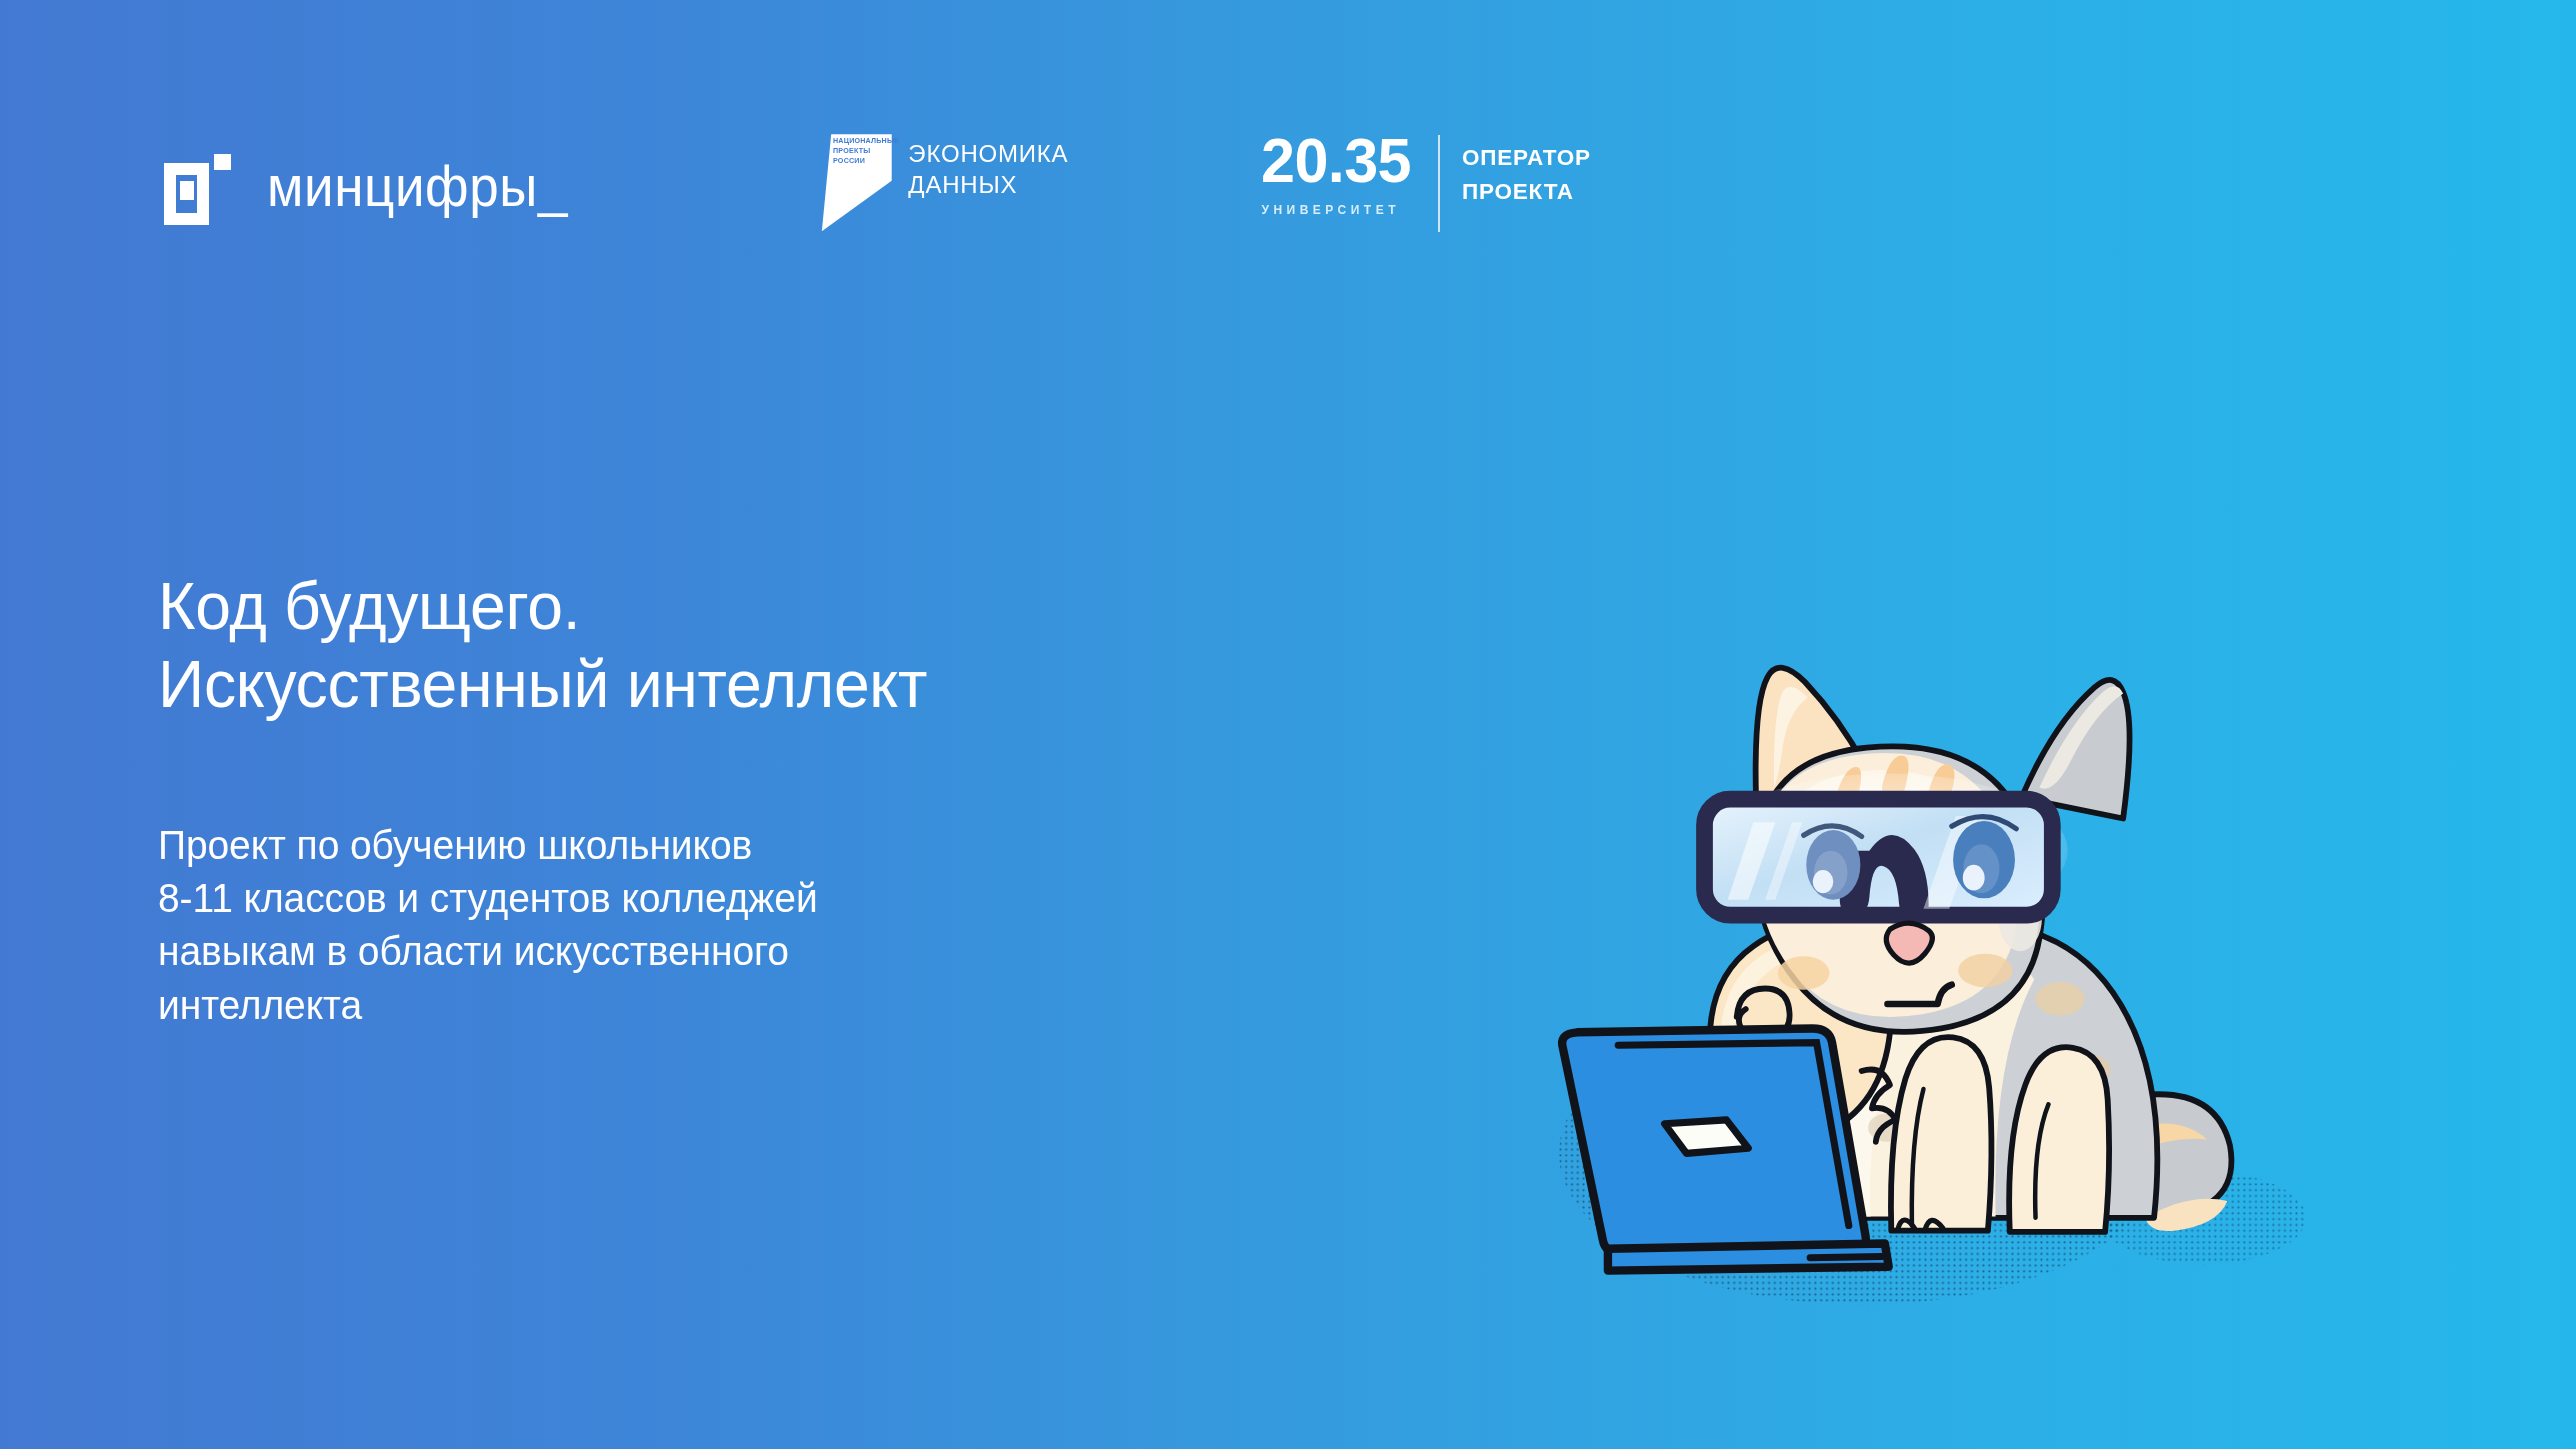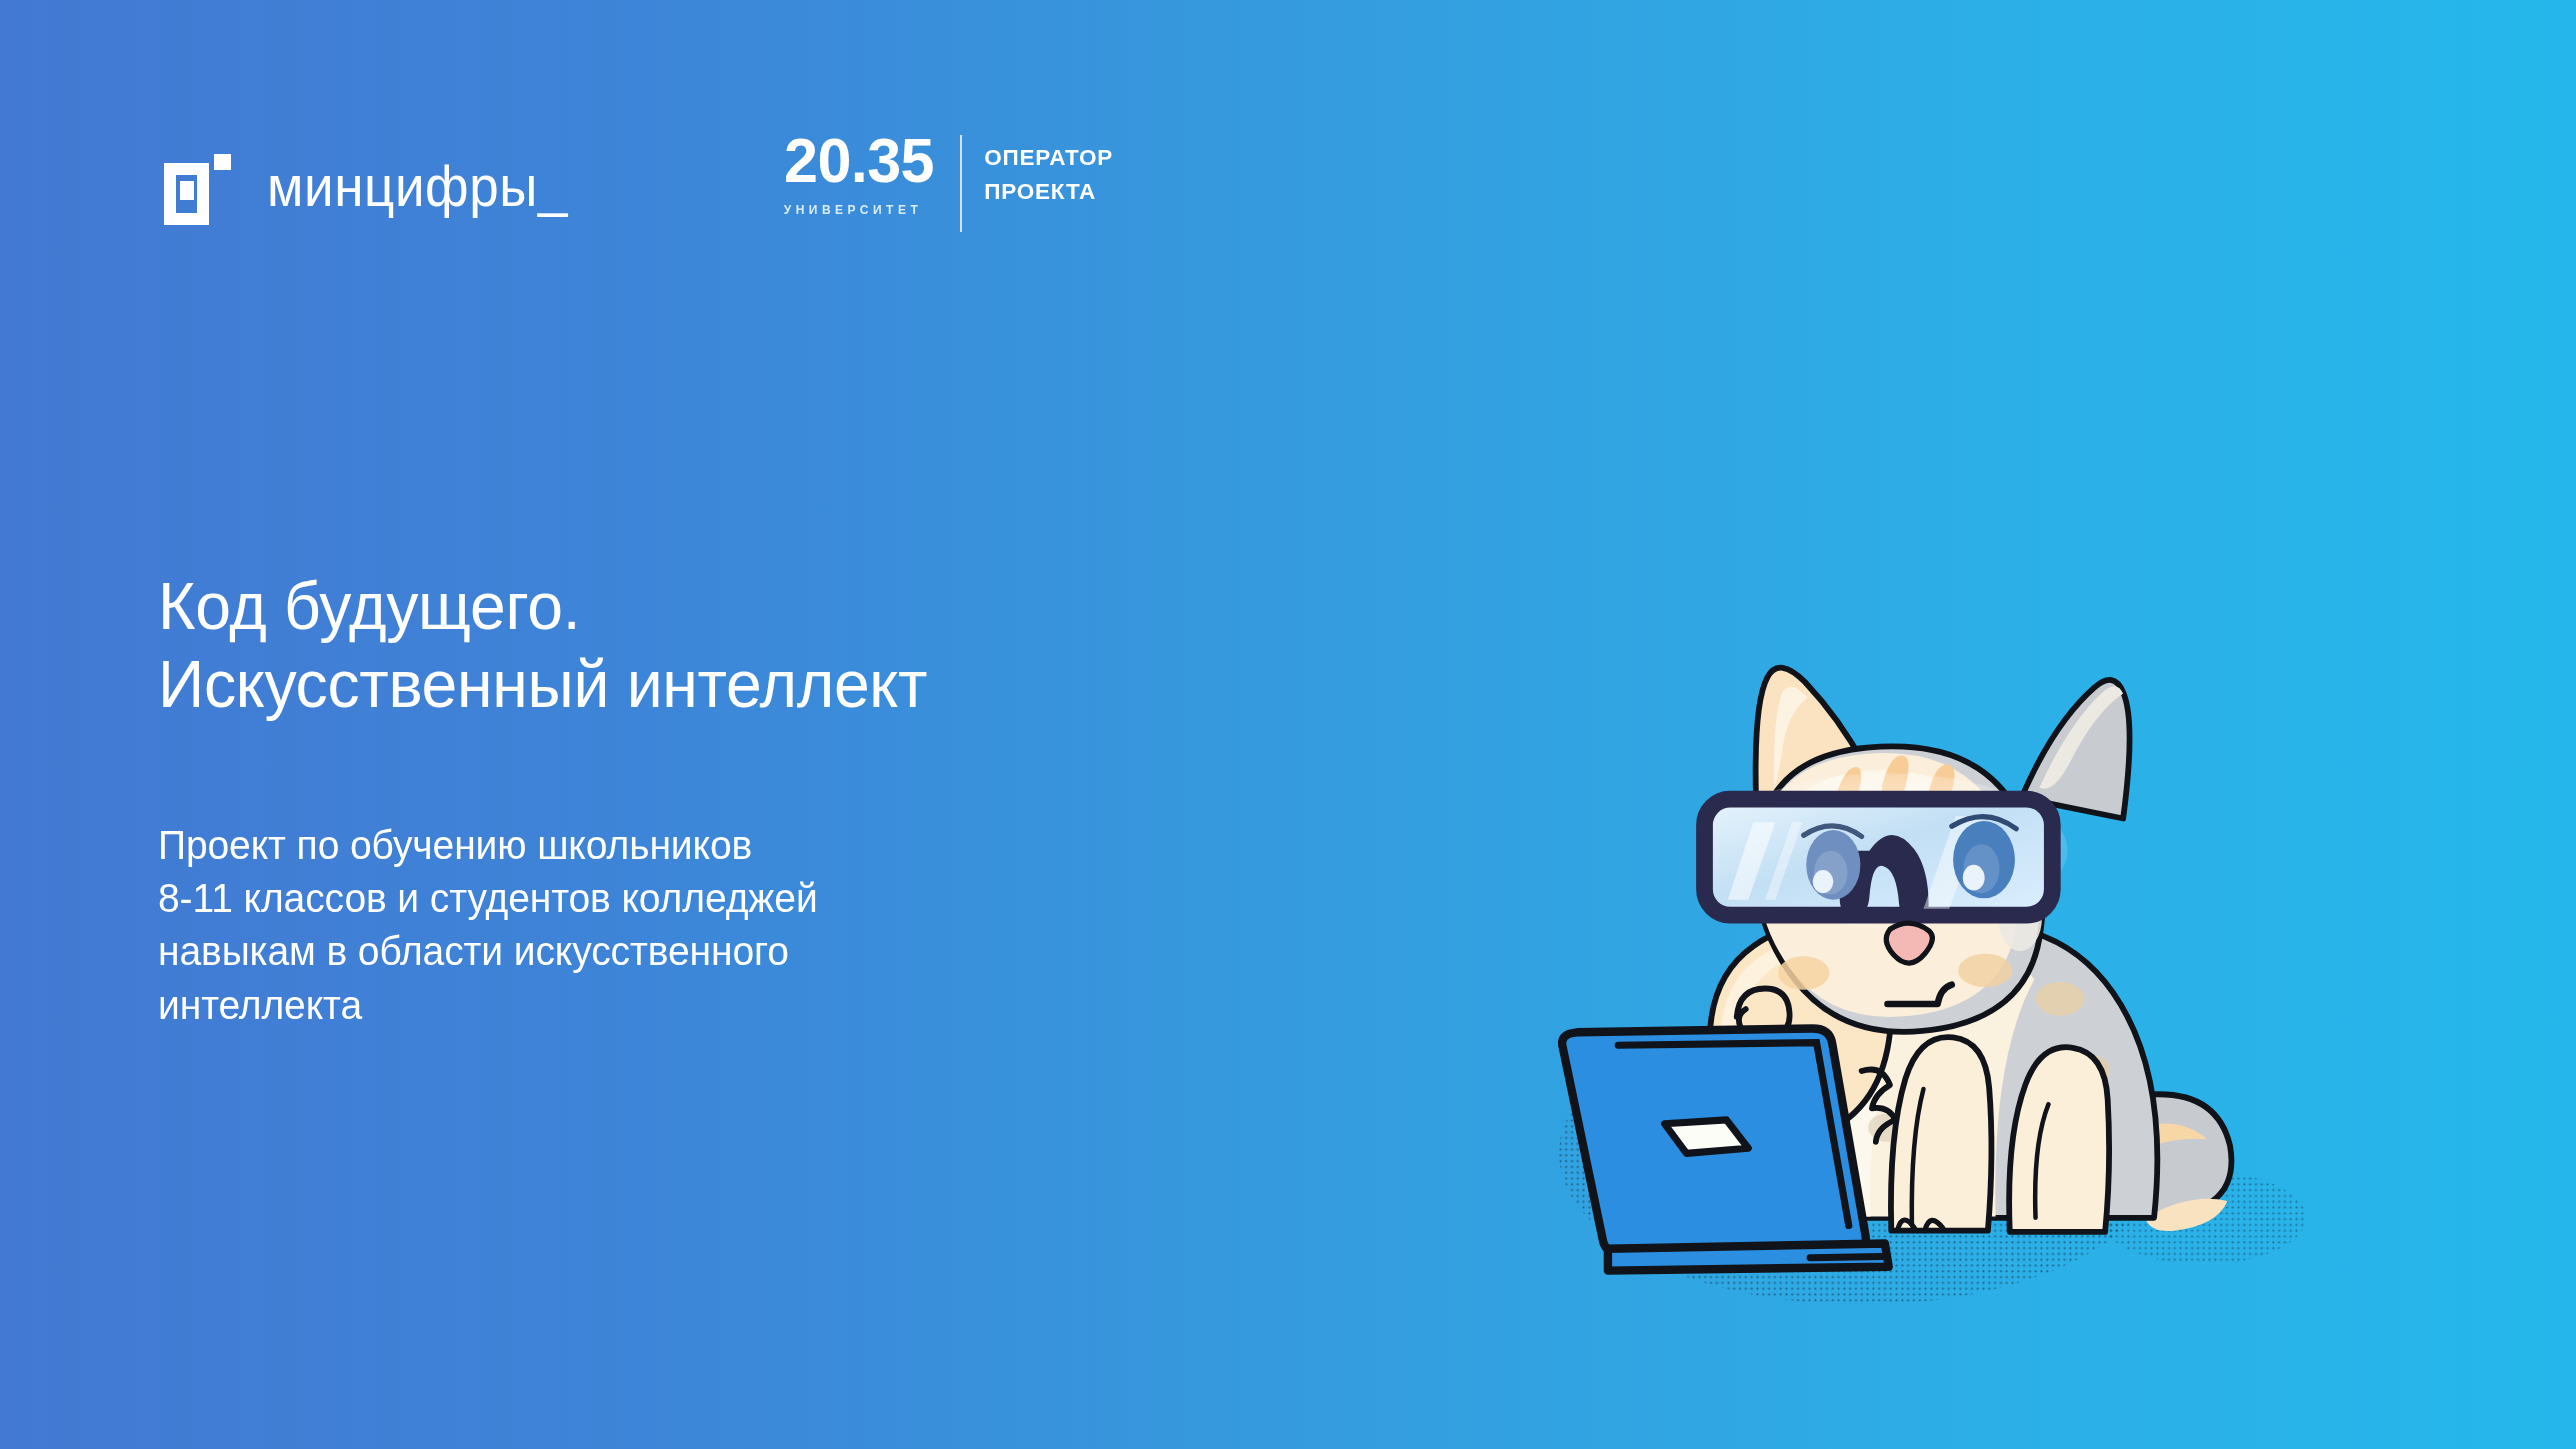--- a/index.html
+++ b/index.html
@@ -300,20 +300,40 @@
 
     <div class="mincifry">
       <div class="mincifry-mark">
         <div class="mc-ring"></div>
         <div class="mc-core"></div>
         <div class="mc-dot"></div>
       </div>
       <div class="mincifry-word">минцифры_</div>
     </div>
 
+    <div class="npr">
+      <div class="npr-flag">
+        <div class="flag-shape"></div>
+        <div class="flag-lines">
+          <div class="fl on">
+            <span>НАЦИОНАЛЬНЫЕ</span>
+          </div>
+          <div class="fl on">
+            <span>ПРОЕКТЫ</span>
+          </div>
+          <div class="fl on">
+            <span>РОССИИ</span>
+          </div>
+        </div>
+      </div>
+      <div>
+        <div class="npr-text">ЭКОНОМИКА</div>
+        <div class="npr-text" style="padding-top:0">ДАННЫХ</div>
+      </div>
+    </div>
 
     <div class="univ">
       <div class="univ-left">
         <div class="univ-num">20.35</div>
         <div class="univ-sub">УНИВЕРСИТЕТ</div>
       </div>
       <div class="univ-divider"></div>
       <div>
         <div class="univ-role">ОПЕРАТОР</div>
         <div class="univ-role" style="margin-top:4px">ПРОЕКТА</div>

